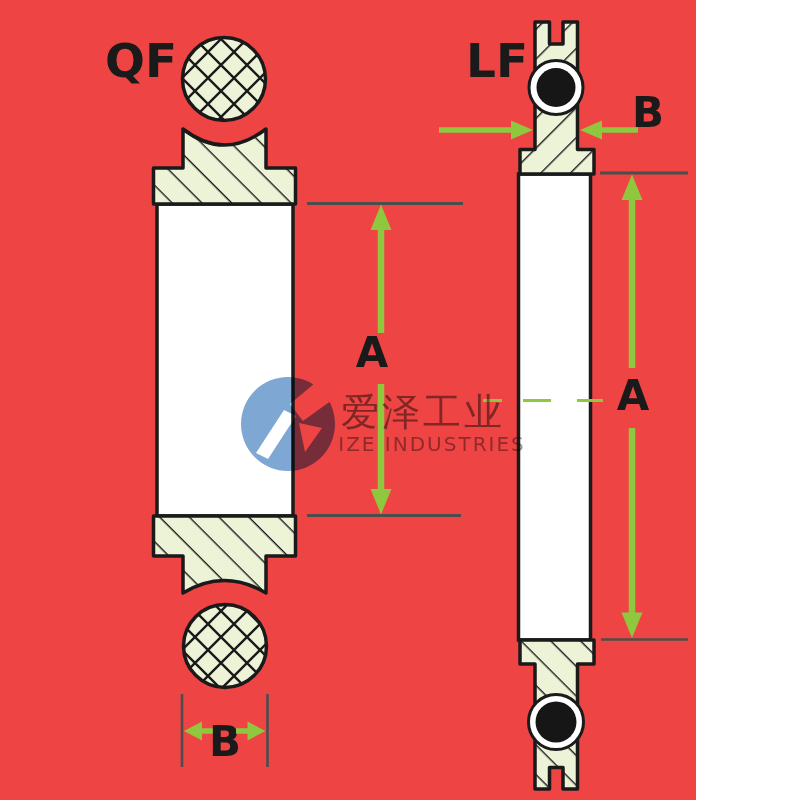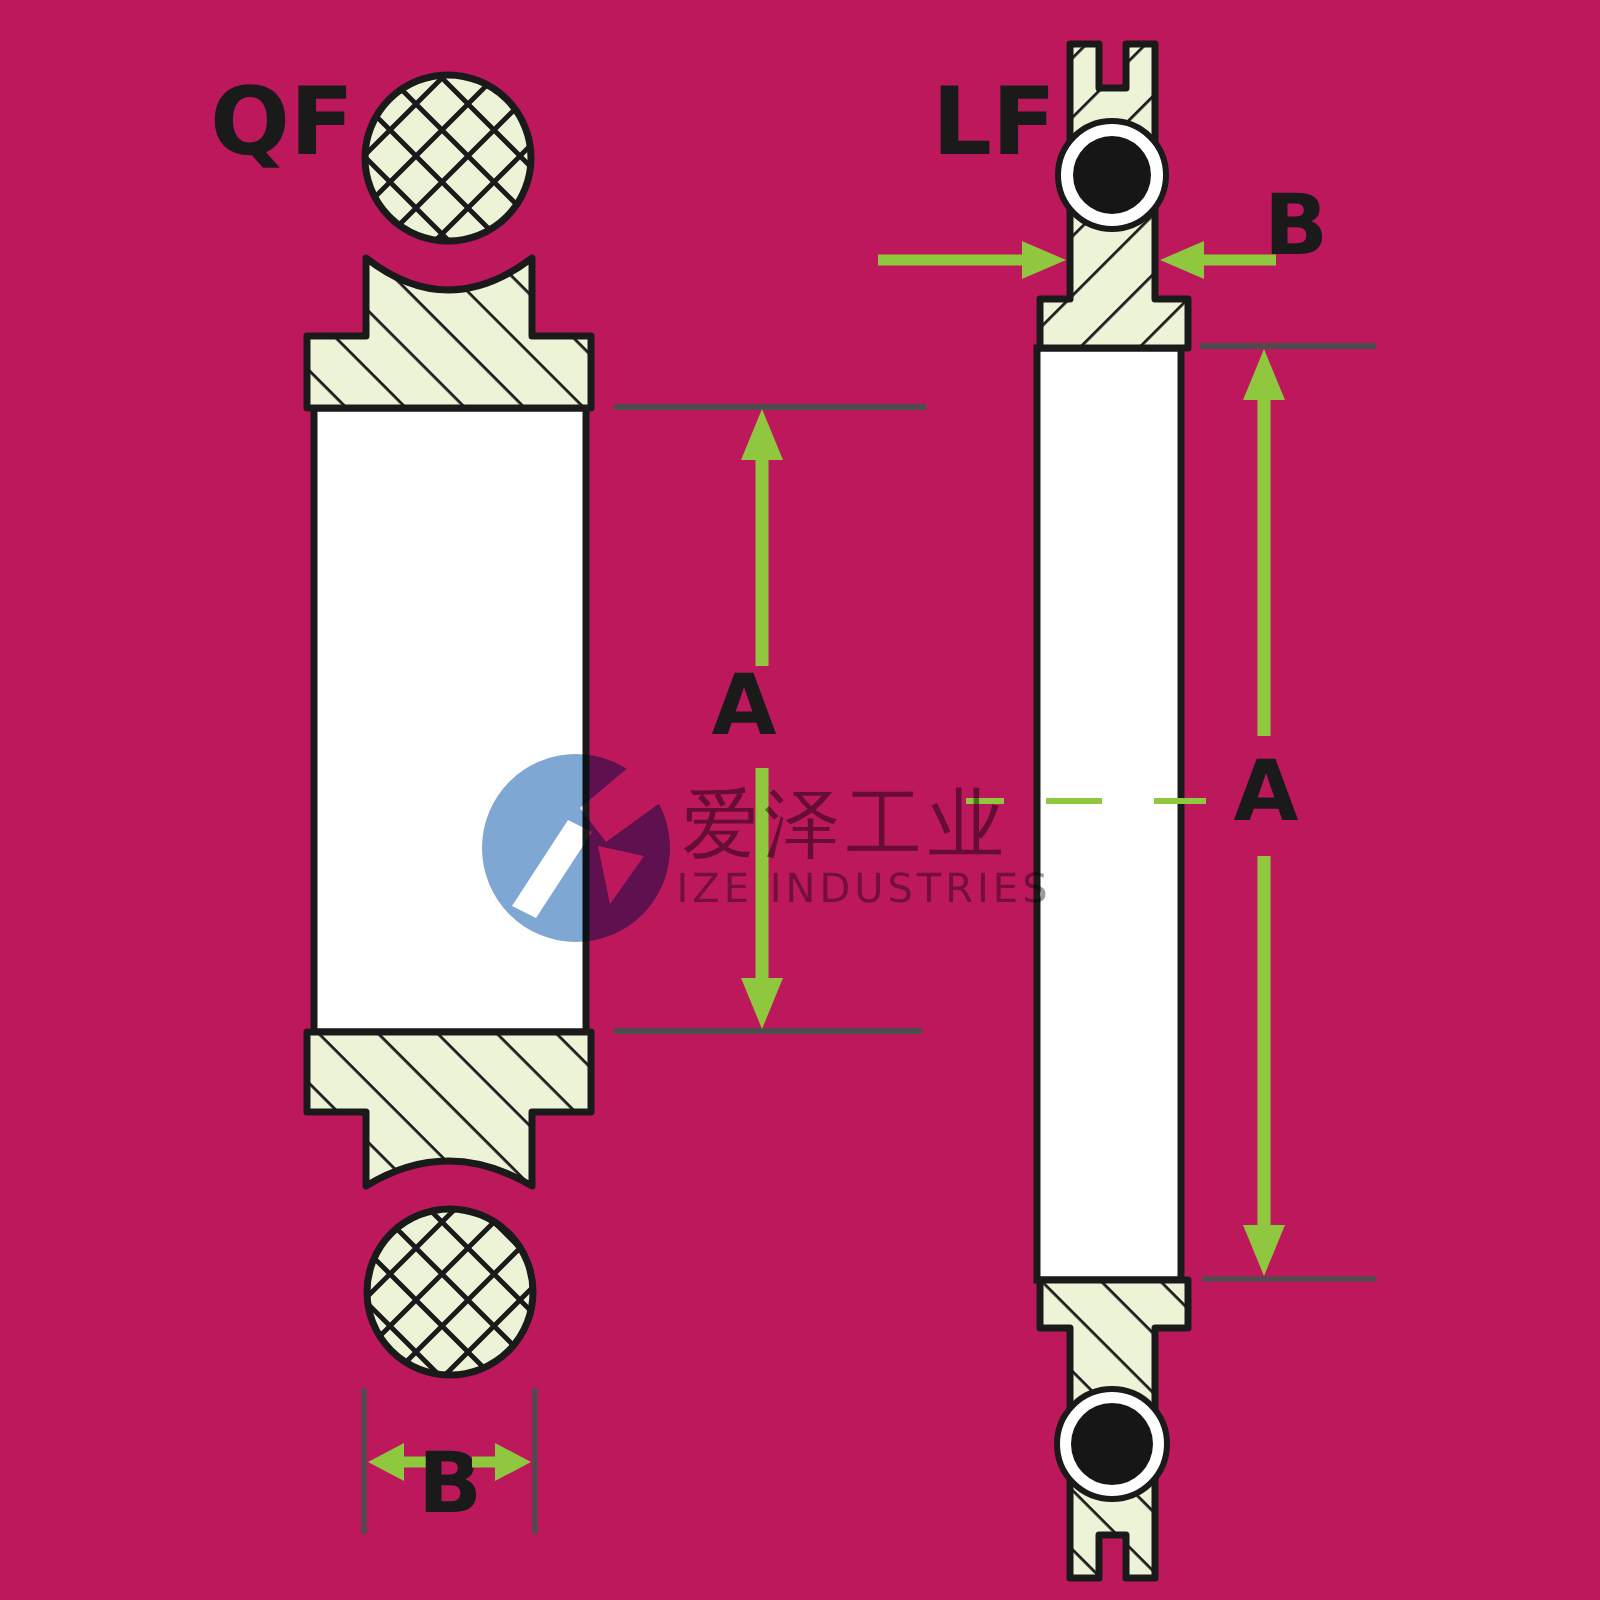--- a/index.html
+++ b/index.html
@@ -1,16 +1,16 @@
 <!DOCTYPE html>
 <html><head>
 <meta charset="utf-8">
 <style>
   html,body{margin:0;padding:0;background:#ffffff;}
-  .canvas{position:relative;width:800px;height:800px;background:#be185d;overflow:hidden;
+  .canvas{position:relative;width:696px;height:800px;background:#ef4444;overflow:hidden;
           font-family:"DejaVu Sans","Liberation Sans",sans-serif;}
   svg{position:absolute;left:0;top:0;}
   text{font-family:"DejaVu Sans","Liberation Sans",sans-serif;}
   .fig-title{font-size:47px;font-weight:bold;fill:#1a1a1a;}
   .dim-label{font-size:42px;font-weight:bold;fill:#1a1a1a;}
   .wm{mix-blend-mode:multiply;}
   .wm-cn{font-size:38px;letter-spacing:3px;fill:#8a8a8a;}
   .wm-en{font-size:20px;letter-spacing:2px;fill:#9b9b9b;}
 </style>
 </head>

